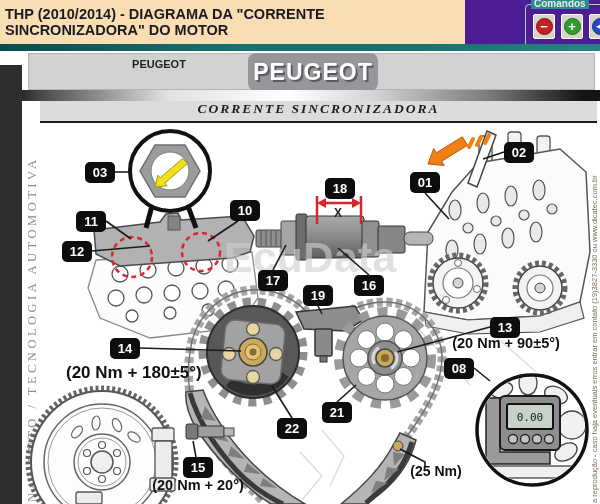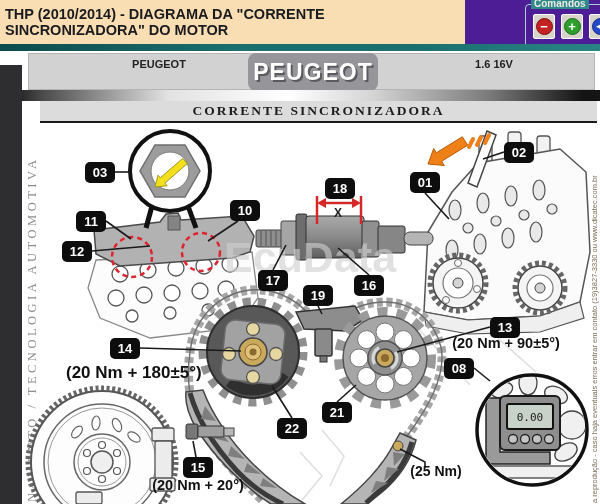--- a/index.html
+++ b/index.html
@@ -28,21 +28,21 @@
   .hcol{position:absolute;top:0;height:100%;text-align:center;}
   .hlabel{font-family:"Liberation Serif",serif;font-size:9px;color:#3a3a3a;letter-spacing:1px;margin-top:5px;}
   .hvalue{font-size:11px;font-weight:bold;color:#222;margin-top:4px;}
   .logo{position:absolute;left:219px;top:-1px;width:130px;height:38px;background:#96969a;
         border-radius:8px;display:flex;align-items:center;justify-content:center;}
   .logo span{color:#fff;font-weight:bold;font-size:23px;letter-spacing:1px;
         text-shadow:2px 2px 0 #5a5a60;}
   .gradbar{position:absolute;left:0;top:90px;width:600px;height:11px;
         background:linear-gradient(90deg,#060606,#4a4a4a 7%,#e2e2e2 28%,#ffffff 48%,#d5d5d5 62%,#787878 82%,#141414 97%);}
   .secband{position:absolute;left:40px;top:101px;width:557px;height:20px;background:#dcdcdc;
-        border-bottom:2.5px solid #1a1a1a;display:flex;align-items:center;justify-content:center;}
+        border-bottom:2.5px solid #1a1a1a;display:flex;align-items:flex-start;justify-content:center;font-style:italic;}
   .secband span{font-family:"Liberation Serif",serif;font-weight:bold;font-size:13.5px;
         letter-spacing:2px;color:#1c1c1c;}
   .leftbar{position:absolute;left:0;top:65px;width:22px;height:439px;background:#2e2e30;}
   .vtext-left{position:absolute;left:25px;top:502px;transform-origin:0 0;transform:rotate(-90deg);
         white-space:nowrap;font-family:"Liberation Serif",serif;font-size:12.5px;
         letter-spacing:3.5px;color:#8d8d8d;}
   .vtext-right{position:absolute;left:590px;top:503px;transform-origin:0 0;transform:rotate(-90deg);
         white-space:nowrap;font-size:7.5px;color:#7c6c58;}
   svg.diagram{position:absolute;left:0;top:0;}
 </style>
@@ -73,21 +73,20 @@
 <div class="sep"></div>
 
 <div class="headband">
   <div class="hcol" style="left:55px;width:150px;">
     <div class="hvalue">PEUGEOT</div>
   </div>
   <div class="logo">
     <span>PEUGEOT</span>
   </div>
   <div class="hcol" style="left:390px;width:150px;">
-    <div class="hvalue">1.6 16V</div>
   </div>
 </div>
 
 <div class="gradbar"></div>
 
 <div class="secband">
   <span>CORRENTE SINCRONIZADORA</span>
 </div>
 
 <div class="leftbar"></div>

